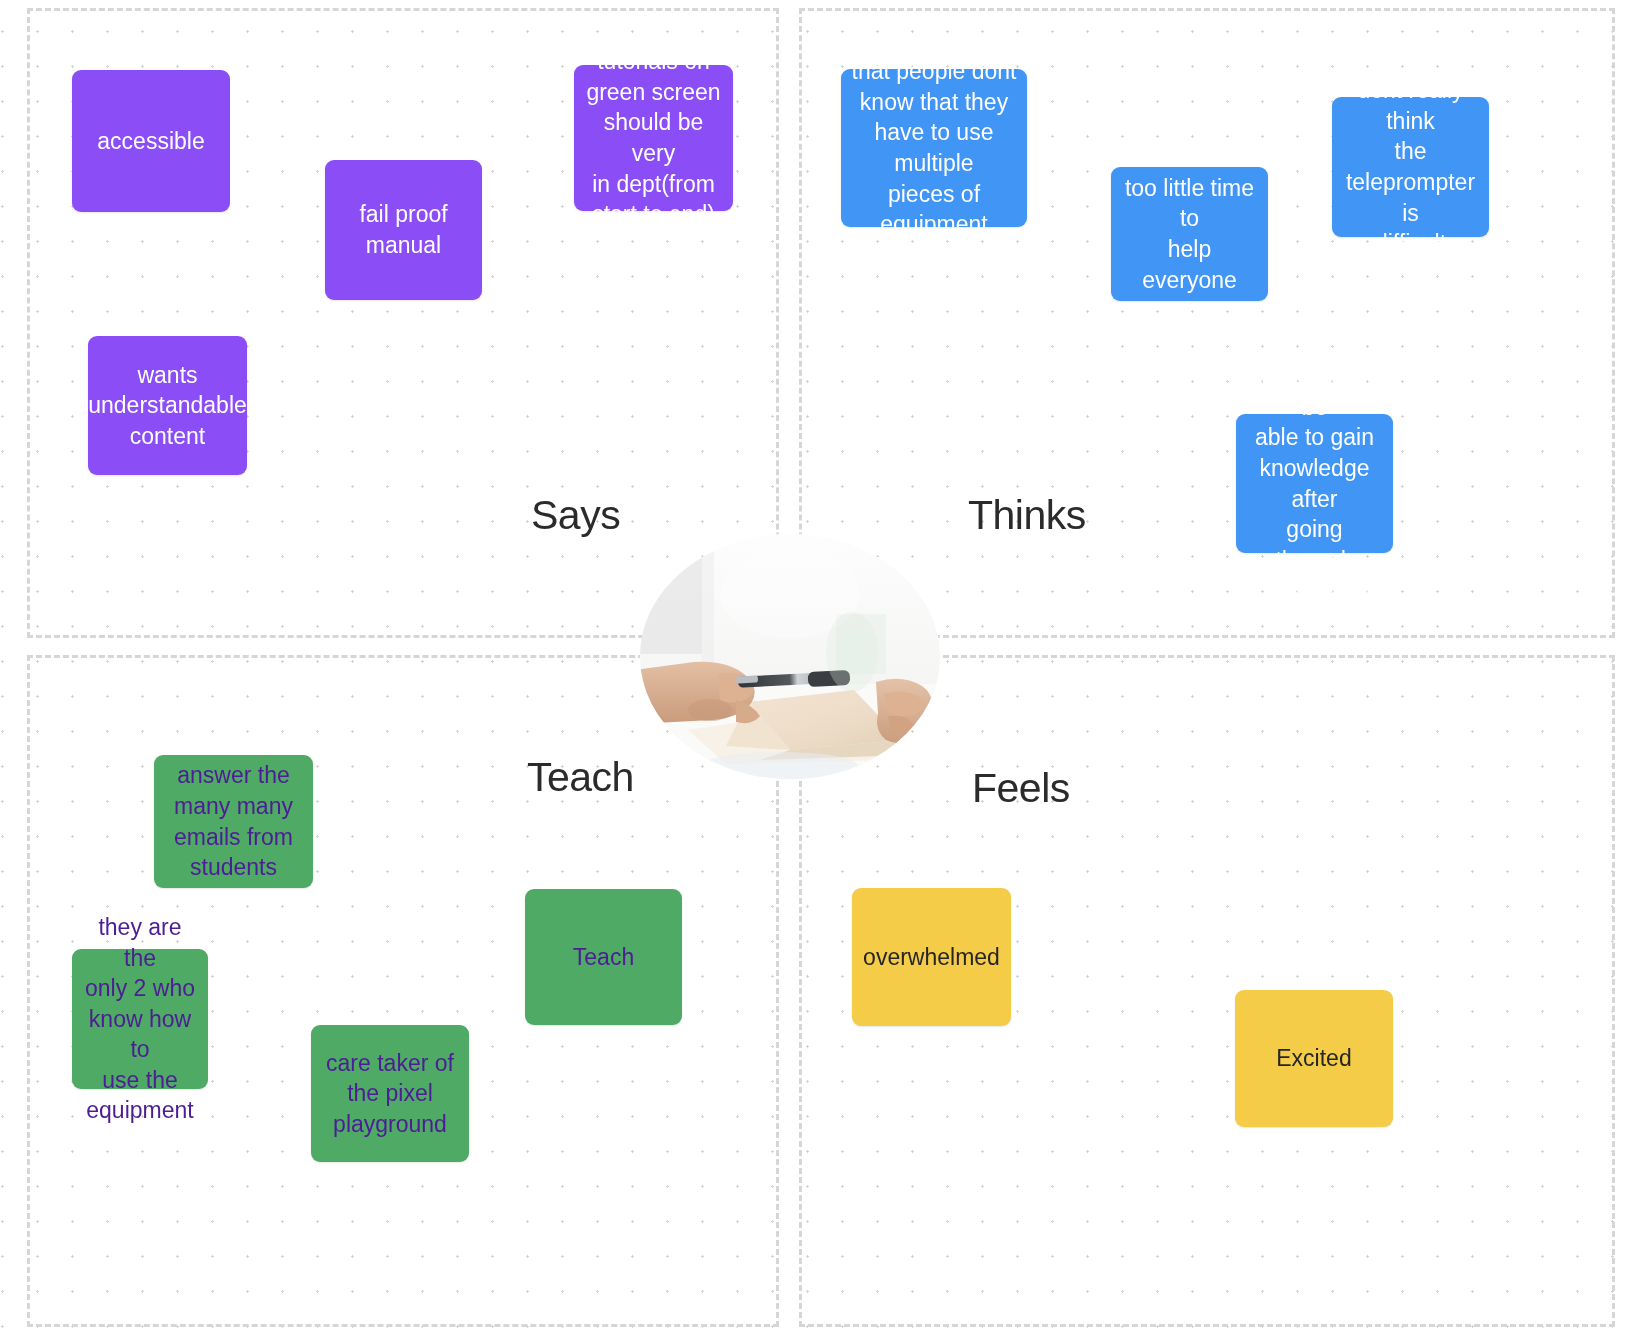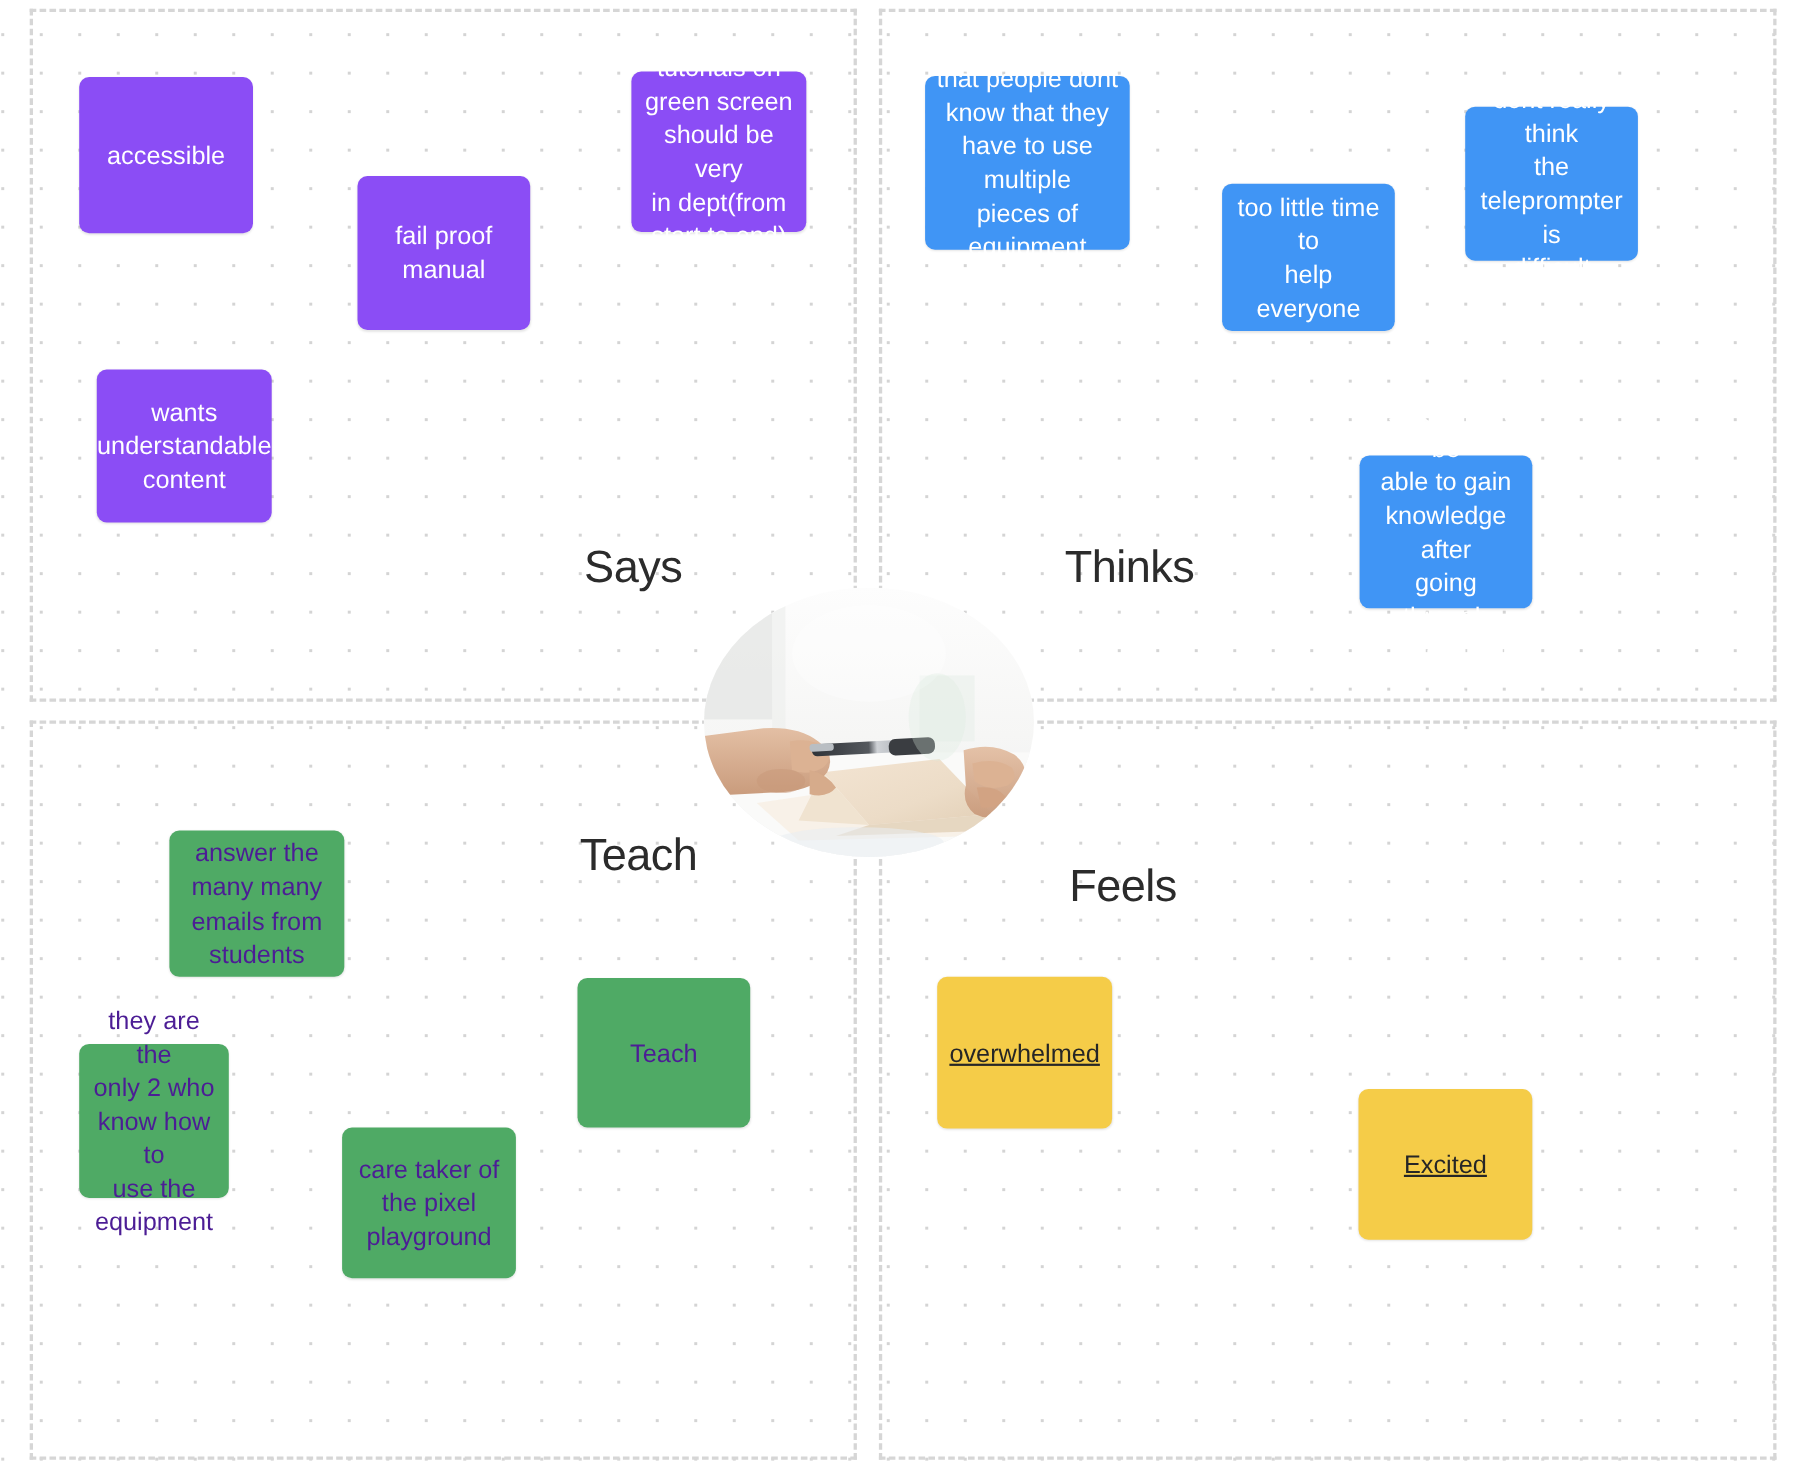--- a/index.html
+++ b/index.html
@@ -39,21 +39,21 @@
     position: absolute;
     font-size: 41px;
     font-weight: normal;
     color: #2b2b2b;
     letter-spacing: -0.5px;
     white-space: nowrap;
   }
   .t-says   { left: 531px; top: 492px; }
   .t-thinks { left: 968px; top: 492px; }
   .t-does   { left: 527px; top: 754px; }
-  .t-feels  { left: 972px; top: 782px; }
+  .t-feels  { left: 972px; top: 765px; }
 
   
   .center-photo {
     position: absolute;
     left: 640px;
     top: 534px;
     width: 300px;
     height: 245px;
     border-radius: 50%;
     overflow: hidden;
@@ -74,21 +74,21 @@
     font-size: 23px;
     line-height: 1.33;
     box-shadow: 0 1px 2px rgba(0,0,0,0.10);
     white-space: pre-line;
     user-select: none;
     margin-top: 32px;
   }
   .note.purple { background: #8B4DF5; color: #ffffff; }
   .note.blue   { background: #4095F5; color: #ffffff; }
   .note.green  { background: #4FAA65; color: #4c1d95; }
-  .note.yellow { background: #F5CC48; color: #262626; text-decoration: underline; }
+  .note.yellow { background: #F5CC48; color: #262626; }
 </style>
 </head>
 <body>
 
 <div id="board">
 
   <div class="quadrant q-says"></div>
   <div class="quadrant q-thinks"></div>
   <div class="quadrant q-does"></div>
   <div class="quadrant q-feels"></div>

